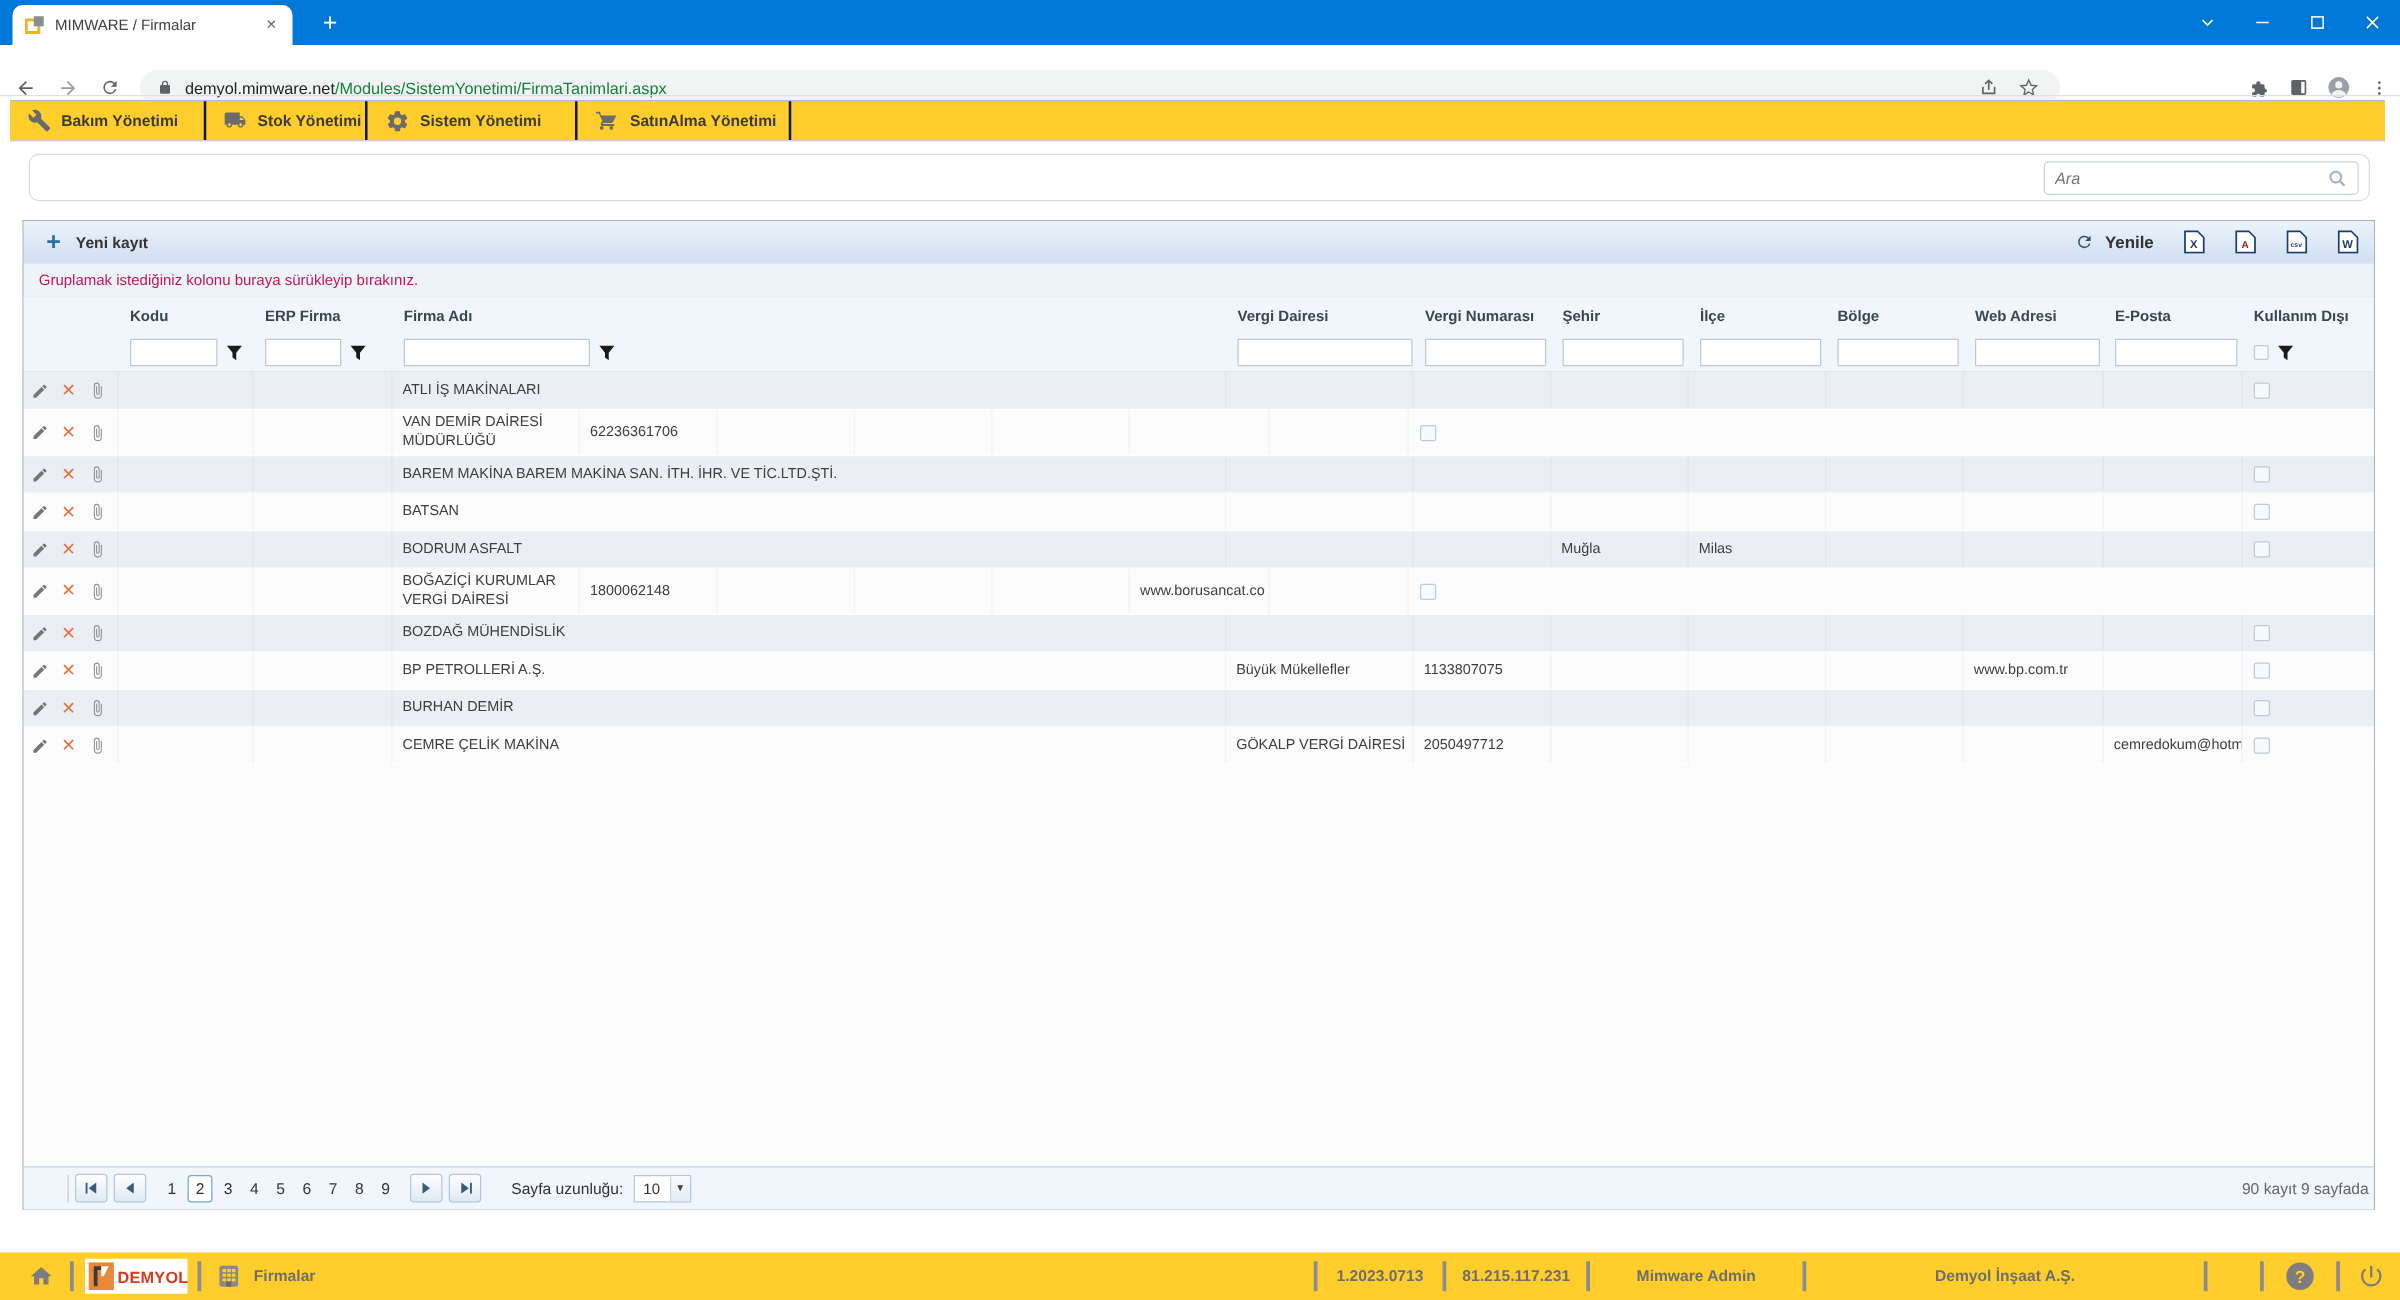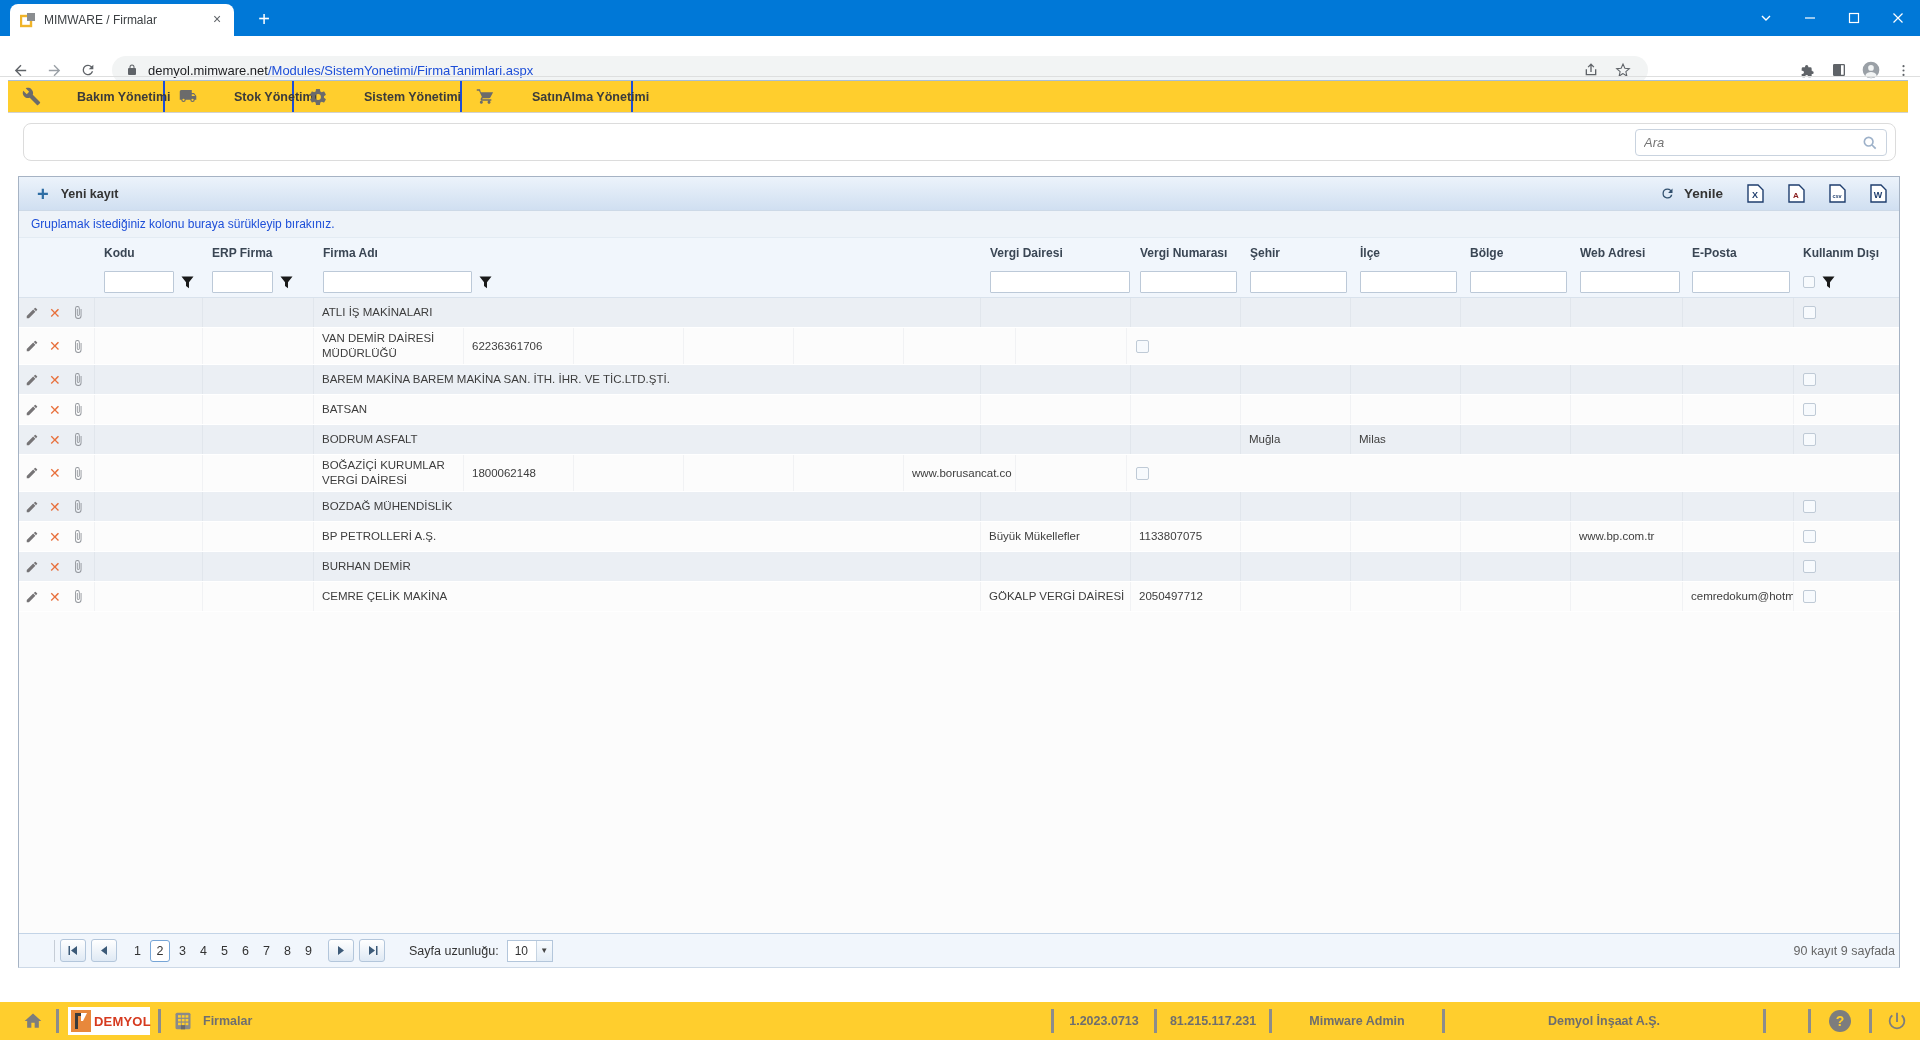--- a/index.html
+++ b/index.html
@@ -11,28 +11,28 @@
 .tab { position:absolute; left:10px; top:4px; width:224px; height:32px; background:#fff;
   border-radius:8px 8px 0 0; display:flex; align-items:center; padding:0 8px 0 10px; }
 .tab-title { font-size:12px; color:#3c4043; flex:1; margin-left:8px; white-space:nowrap; overflow:hidden; }
 .tab-close { color:#5f6368; font-size:14px; width:18px; height:18px; line-height:17px; text-align:center; border-radius:50%; }
 .newtab { position:absolute; left:252px; top:8px; width:24px; height:24px; color:#fff; font-size:20px; line-height:22px; text-align:center; font-weight:400;}
 .wctrl { position:absolute; top:0; height:36px; width:44px; color:#fff; display:flex; align-items:center; justify-content:center; font-size:13px; }
 .toolbar { position:absolute; left:0; top:52px; width:1920px; height:36px; background:#ffffff; display:flex; align-items:center; }
 .navbtn { width:28px; height:28px; margin-left:6px; display:flex; align-items:center; justify-content:center; }
 .urlbar { height:28px; flex:1; margin:0 144px 0 10px; background:#f2f4f4; border-radius:14px; display:flex; align-items:center; padding:0 8px 0 14px;}
 .url-host { font-size:13px; color:#202124; margin-left:10px; }
-.url-path { font-size:13px; color:#1d4ed8; }
+.url-path { font-size:13px; color:#15803d; }
 .tb-ico { width:30px; height:28px; display:flex; align-items:center; justify-content:center; margin-right:2px; }
 .divider { position:absolute; left:0; top:76px; width:1920px; height:1px; background:#dedfdf; }
 
 
 .menubar { position:absolute; left:8px; top:80px; width:1900px; height:33px; background:#ffce2d;
   border-top:1px solid #aabfd6; border-bottom:1px solid #d1d1d0; display:flex; }
-.menu-item { display:flex; align-items:center; border-right:2px solid #1d4ed8; padding-left:14px;gap:28px; }
+.menu-item { display:flex; align-items:center; border-right:2px solid #0f172a; padding-left:14px; }
 .menu-item svg { flex:none; }
 .menu-item .lbl { font-size:12.5px; font-weight:700; color:#3b3b3b; margin-left:8px; padding-right:10px; white-space:nowrap; }
 
 
 .search-panel { position:absolute; left:23px; top:123px; width:1873px; height:38px;
   background:#fff; border:1px solid #dcdcdc; border-radius:8px; }
 .ara-wrap { position:absolute; right:8px; top:5px; width:252px; height:27px; border:1px solid #c9d3df;
   border-radius:4px; display:flex; align-items:center; background:#fff; }
 .ara-input { flex:1; border:0; outline:0; font-style:italic; color:#9aa1ab; font-size:13px; padding:0 8px;
   font-family:"Liberation Sans",sans-serif; background:transparent;}
@@ -43,21 +43,21 @@
 .gtoolbar { height:34px; background:linear-gradient(#ecf3fb,#d0dff1); border-bottom:1px solid #cdd9e7;
   display:flex; align-items:center; flex:none; }
 .newrec { display:flex; align-items:center; margin-left:18px; }
 .plus { color:#2e6da4; font-size:20px; font-weight:700; line-height:18px; }
 .newrec .lbl { font-size:12.5px; font-weight:600; color:#333; margin-left:12px; }
 .gt-right { margin-left:auto; display:flex; align-items:center; margin-right:12px; }
 .yenile-lbl { font-size:13.5px; font-weight:700; color:#333; margin-left:9px; }
 .doc-ico { margin-left:24px; position:relative; width:17px; height:19px; }
 .doc-ico:first-of-type { margin-left:28px; }
 .group-row { height:27px; background:#eef3f9; border-bottom:1px solid #e3ebf3; display:flex; align-items:center;
-  padding-left:12px; font-size:12px; color:#1d4ed8; flex:none;}
+  padding-left:12px; font-size:12px; color:#be185d; flex:none;}
 .header-row { height:29px; background:#f1f6fc; display:flex; align-items:center; font-size:12px; font-weight:700;
   color:#3a4654; flex:none;}
 .filter-row { height:31px; background:#f1f6fc; border-bottom:1px solid #d9e2ec; display:flex; align-items:center; flex:none;}
 .hcell { padding-left:9px; overflow:hidden; white-space:nowrap; flex:none;}
 .fcell { display:flex; align-items:center; flex:none; }
 .finput { height:22px; border:1px solid #bcc9d8; background:#fff; margin-left:9px; border-radius:1px;}
 .funnel { margin-left:7px; }
 .row { display:flex; align-items:stretch; min-height:30px; border-bottom:1px solid #fff; flex:none; }
 .row.odd { background:#ebeff4; }
 .row.even { background:#fcfcfc; }

